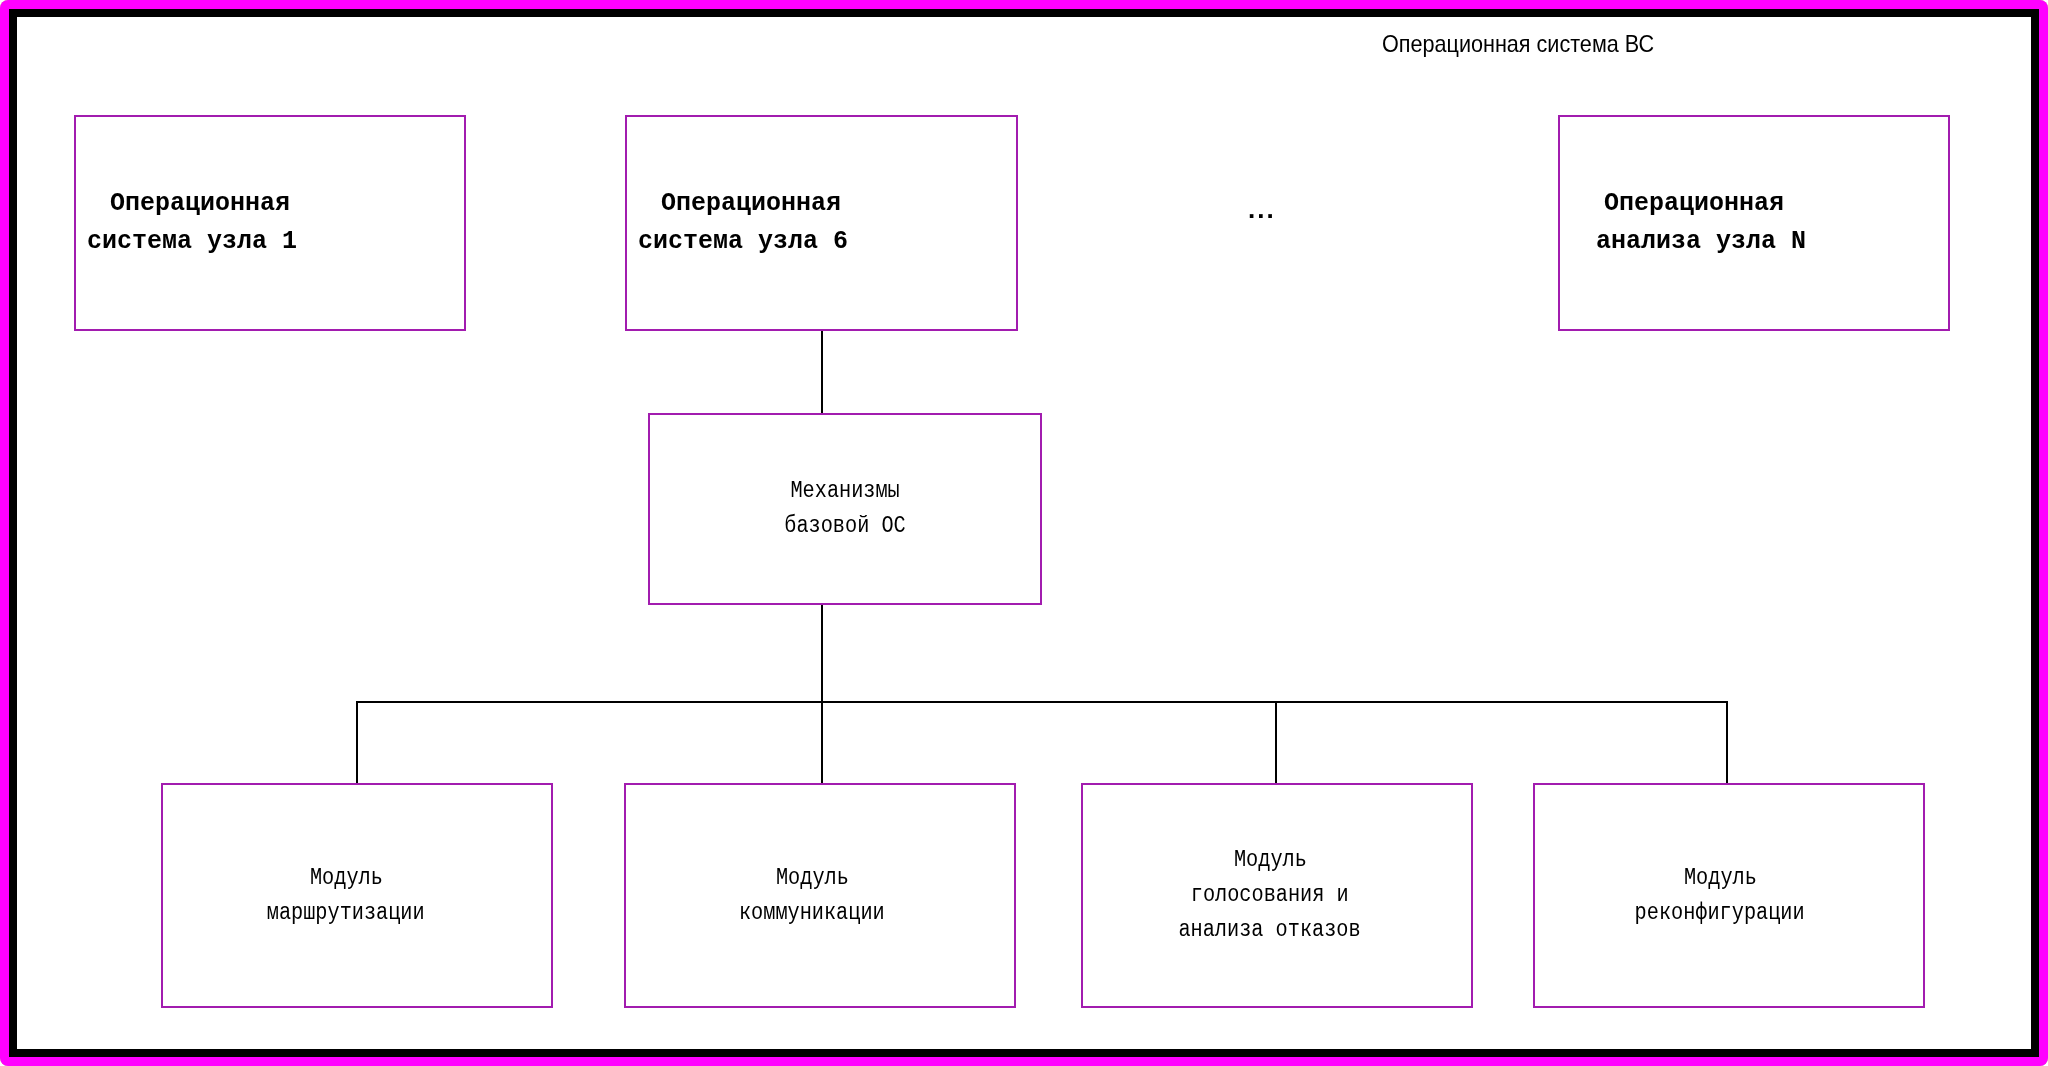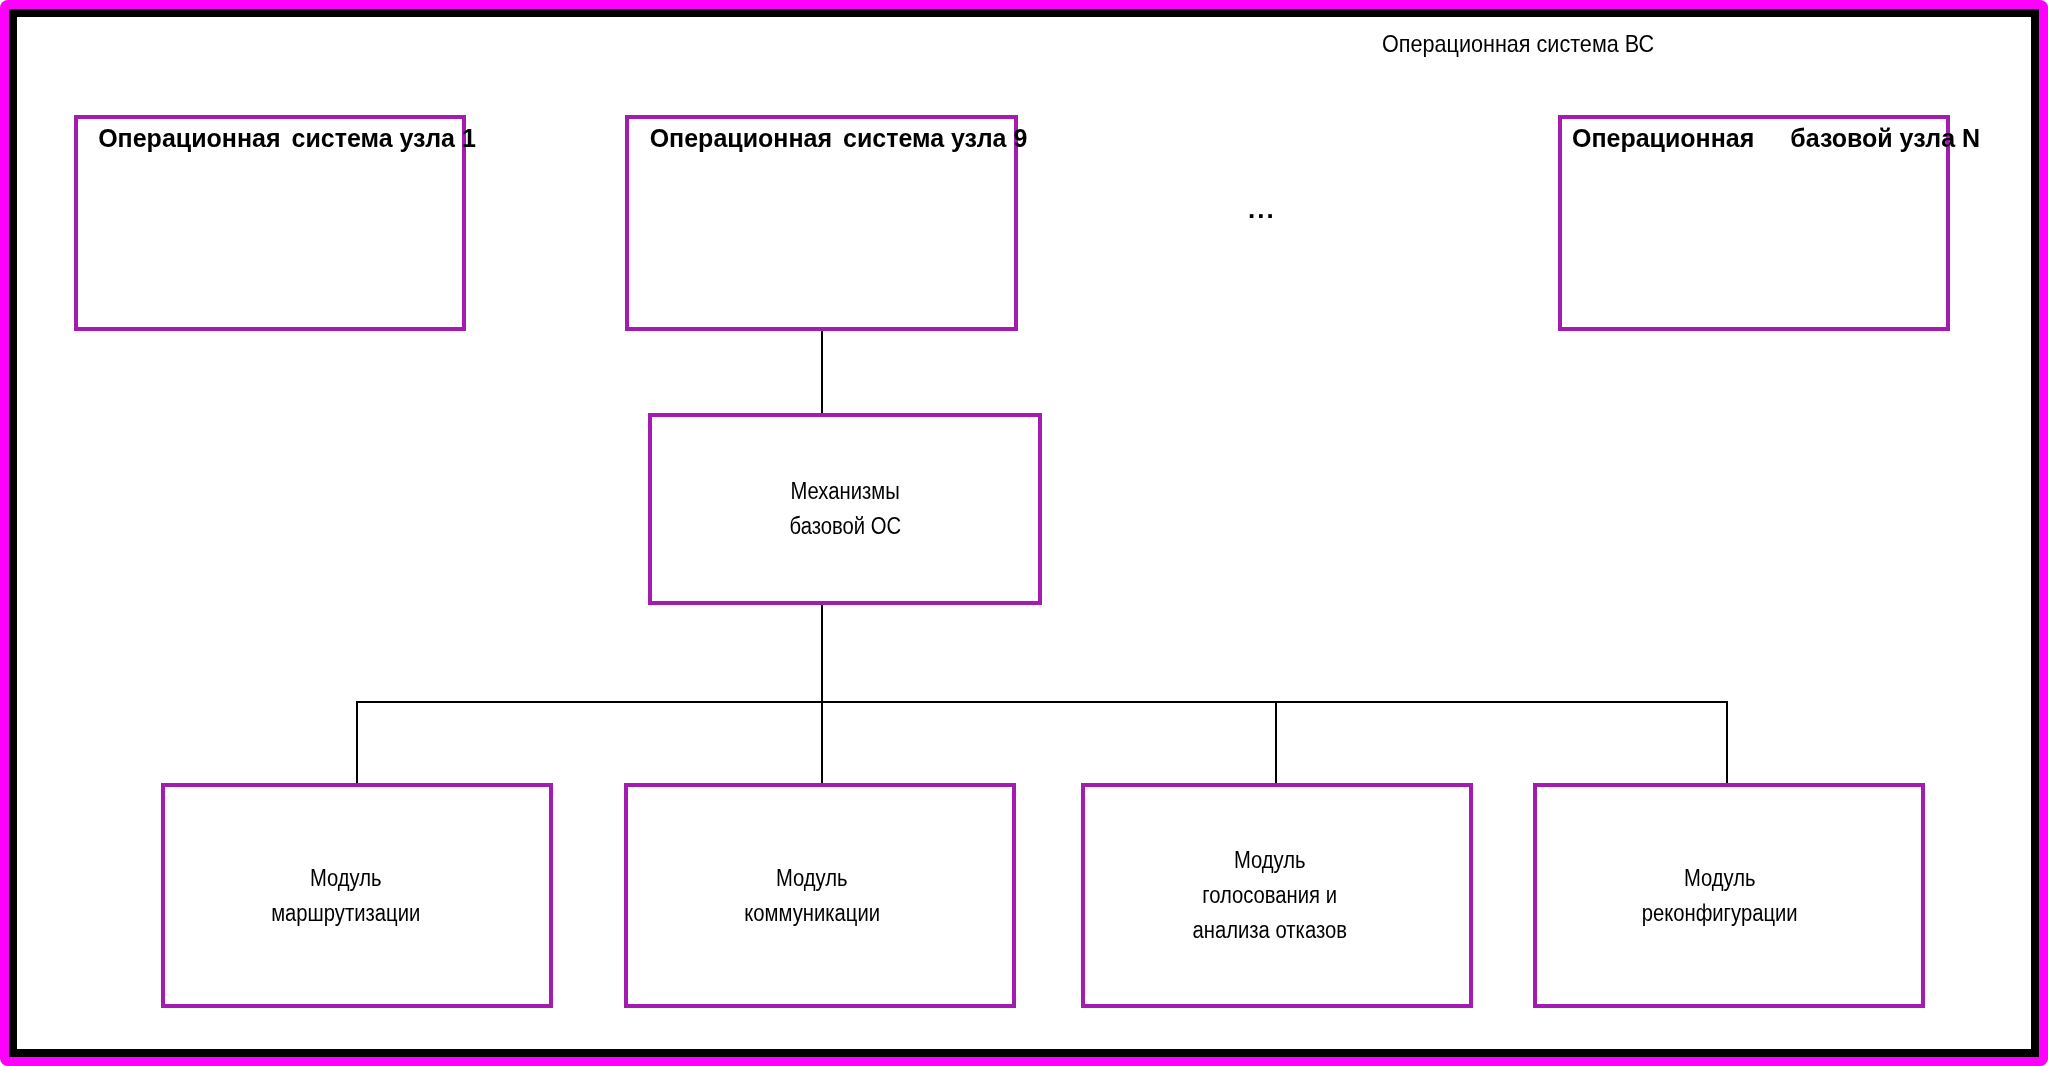--- a/index.html
+++ b/index.html
@@ -42,26 +42,27 @@
     height: 1048px;
     box-sizing: border-box;
     border: 8px solid #000000;
     background: #ffffff;
   }
 
   
   .box {
     position: absolute;
     box-sizing: border-box;
-    border: 4px solid #a21caf;
+    border: 2px solid #a21caf;
     background: #ffffff;
     display: flex;
-    flex-direction: row;
+    flex-direction: column;
     justify-content: center;
     color: #000000;
+    font-family: Liberation Mono, monospace;
   }
 
   
   .node-box {
     align-items: flex-start;
   }
   .node-box .line {
     font-weight: bold;
     font-size: 25px;
     line-height: 38px;
@@ -133,26 +134,26 @@
 
   <div id="diagram-title" style="left:1382px; top:30px;">Операционная система ВС</div>
 
   <div class="box node-box" style="left:74px; top:115px; width:392px; height:216px;">
     <div class="line l1">Операционная</div>
     <div class="line l2">система узла 1</div>
   </div>
 
   <div class="box node-box" style="left:625px; top:115px; width:393px; height:216px;">
     <div class="line l1">Операционная</div>
-    <div class="line l2">система узла 9</div>
+    <div class="line l2">система узла 6</div>
   </div>
 
   <div class="box node-box" style="left:1558px; top:115px; width:392px; height:216px;">
     <div class="line l1" style="padding-left:44px;">Операционная</div>
-    <div class="line l2" style="padding-left:36px;">базовой узла N</div>
+    <div class="line l2" style="padding-left:36px;">анализа узла N</div>
   </div>
 
   <div id="ellipsis" style="left:1248px; top:196px;">...</div>
 
   <div class="vline" style="left:821px; top:331px; height:82px;"></div>
 
   <div class="box plain-box" style="left:648px; top:413px; width:394px; height:192px;">
     <div class="textstack">
       <div class="line">Механизмы</div>
       <div class="line">базовой ОС</div>

